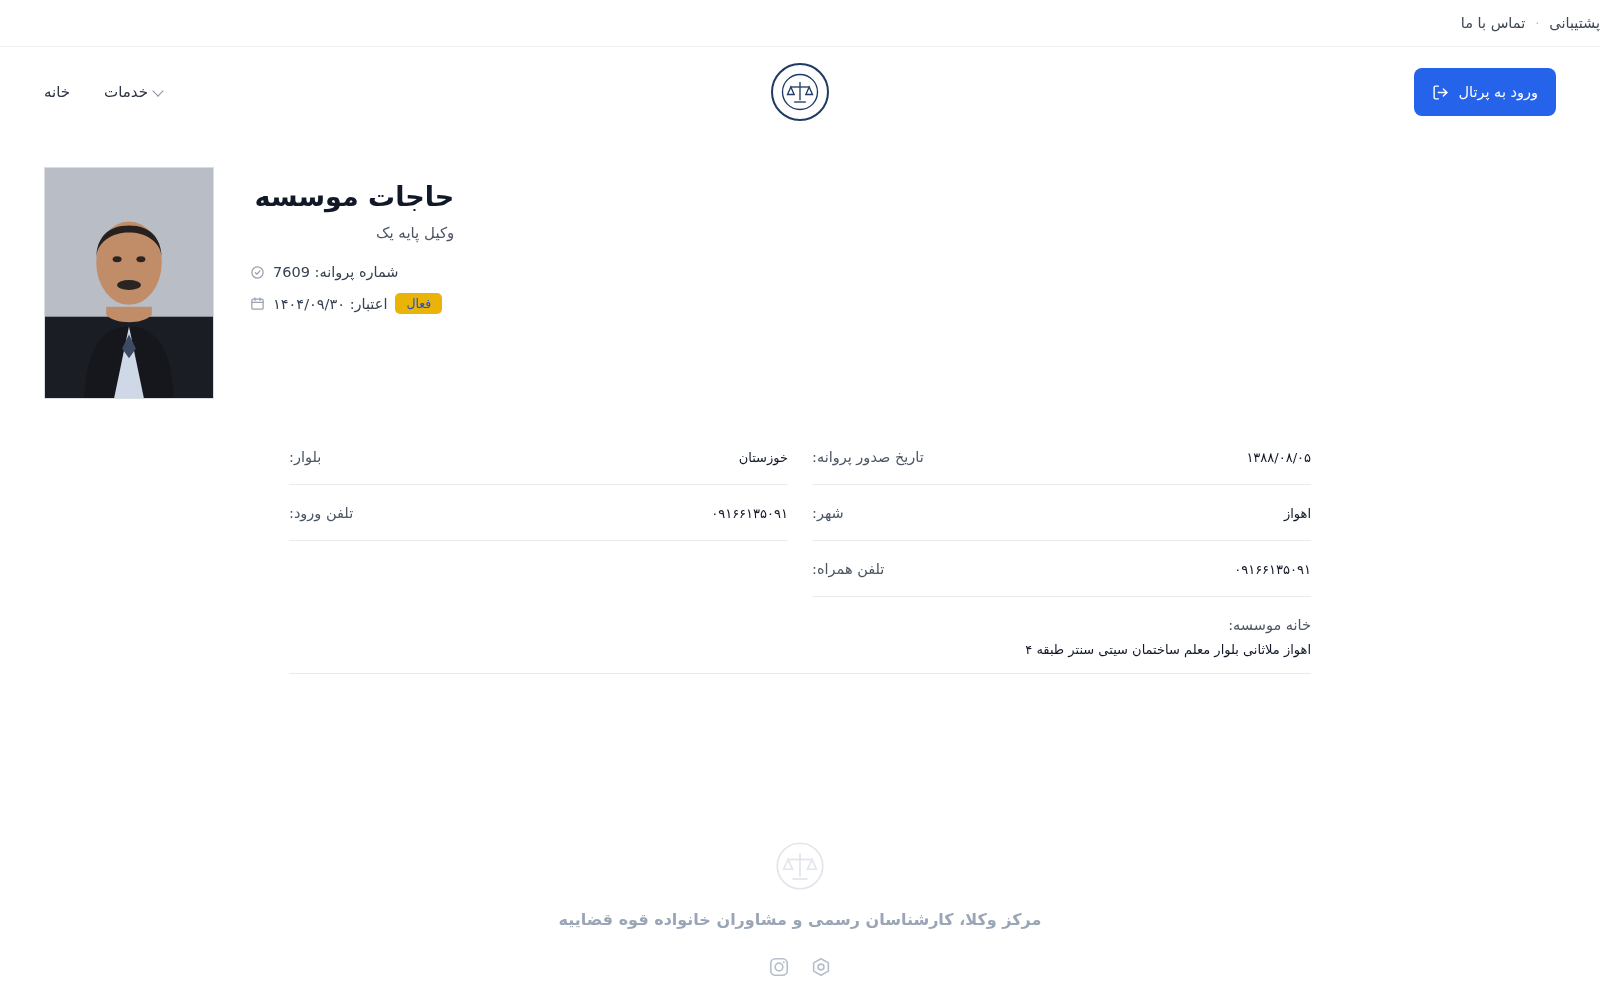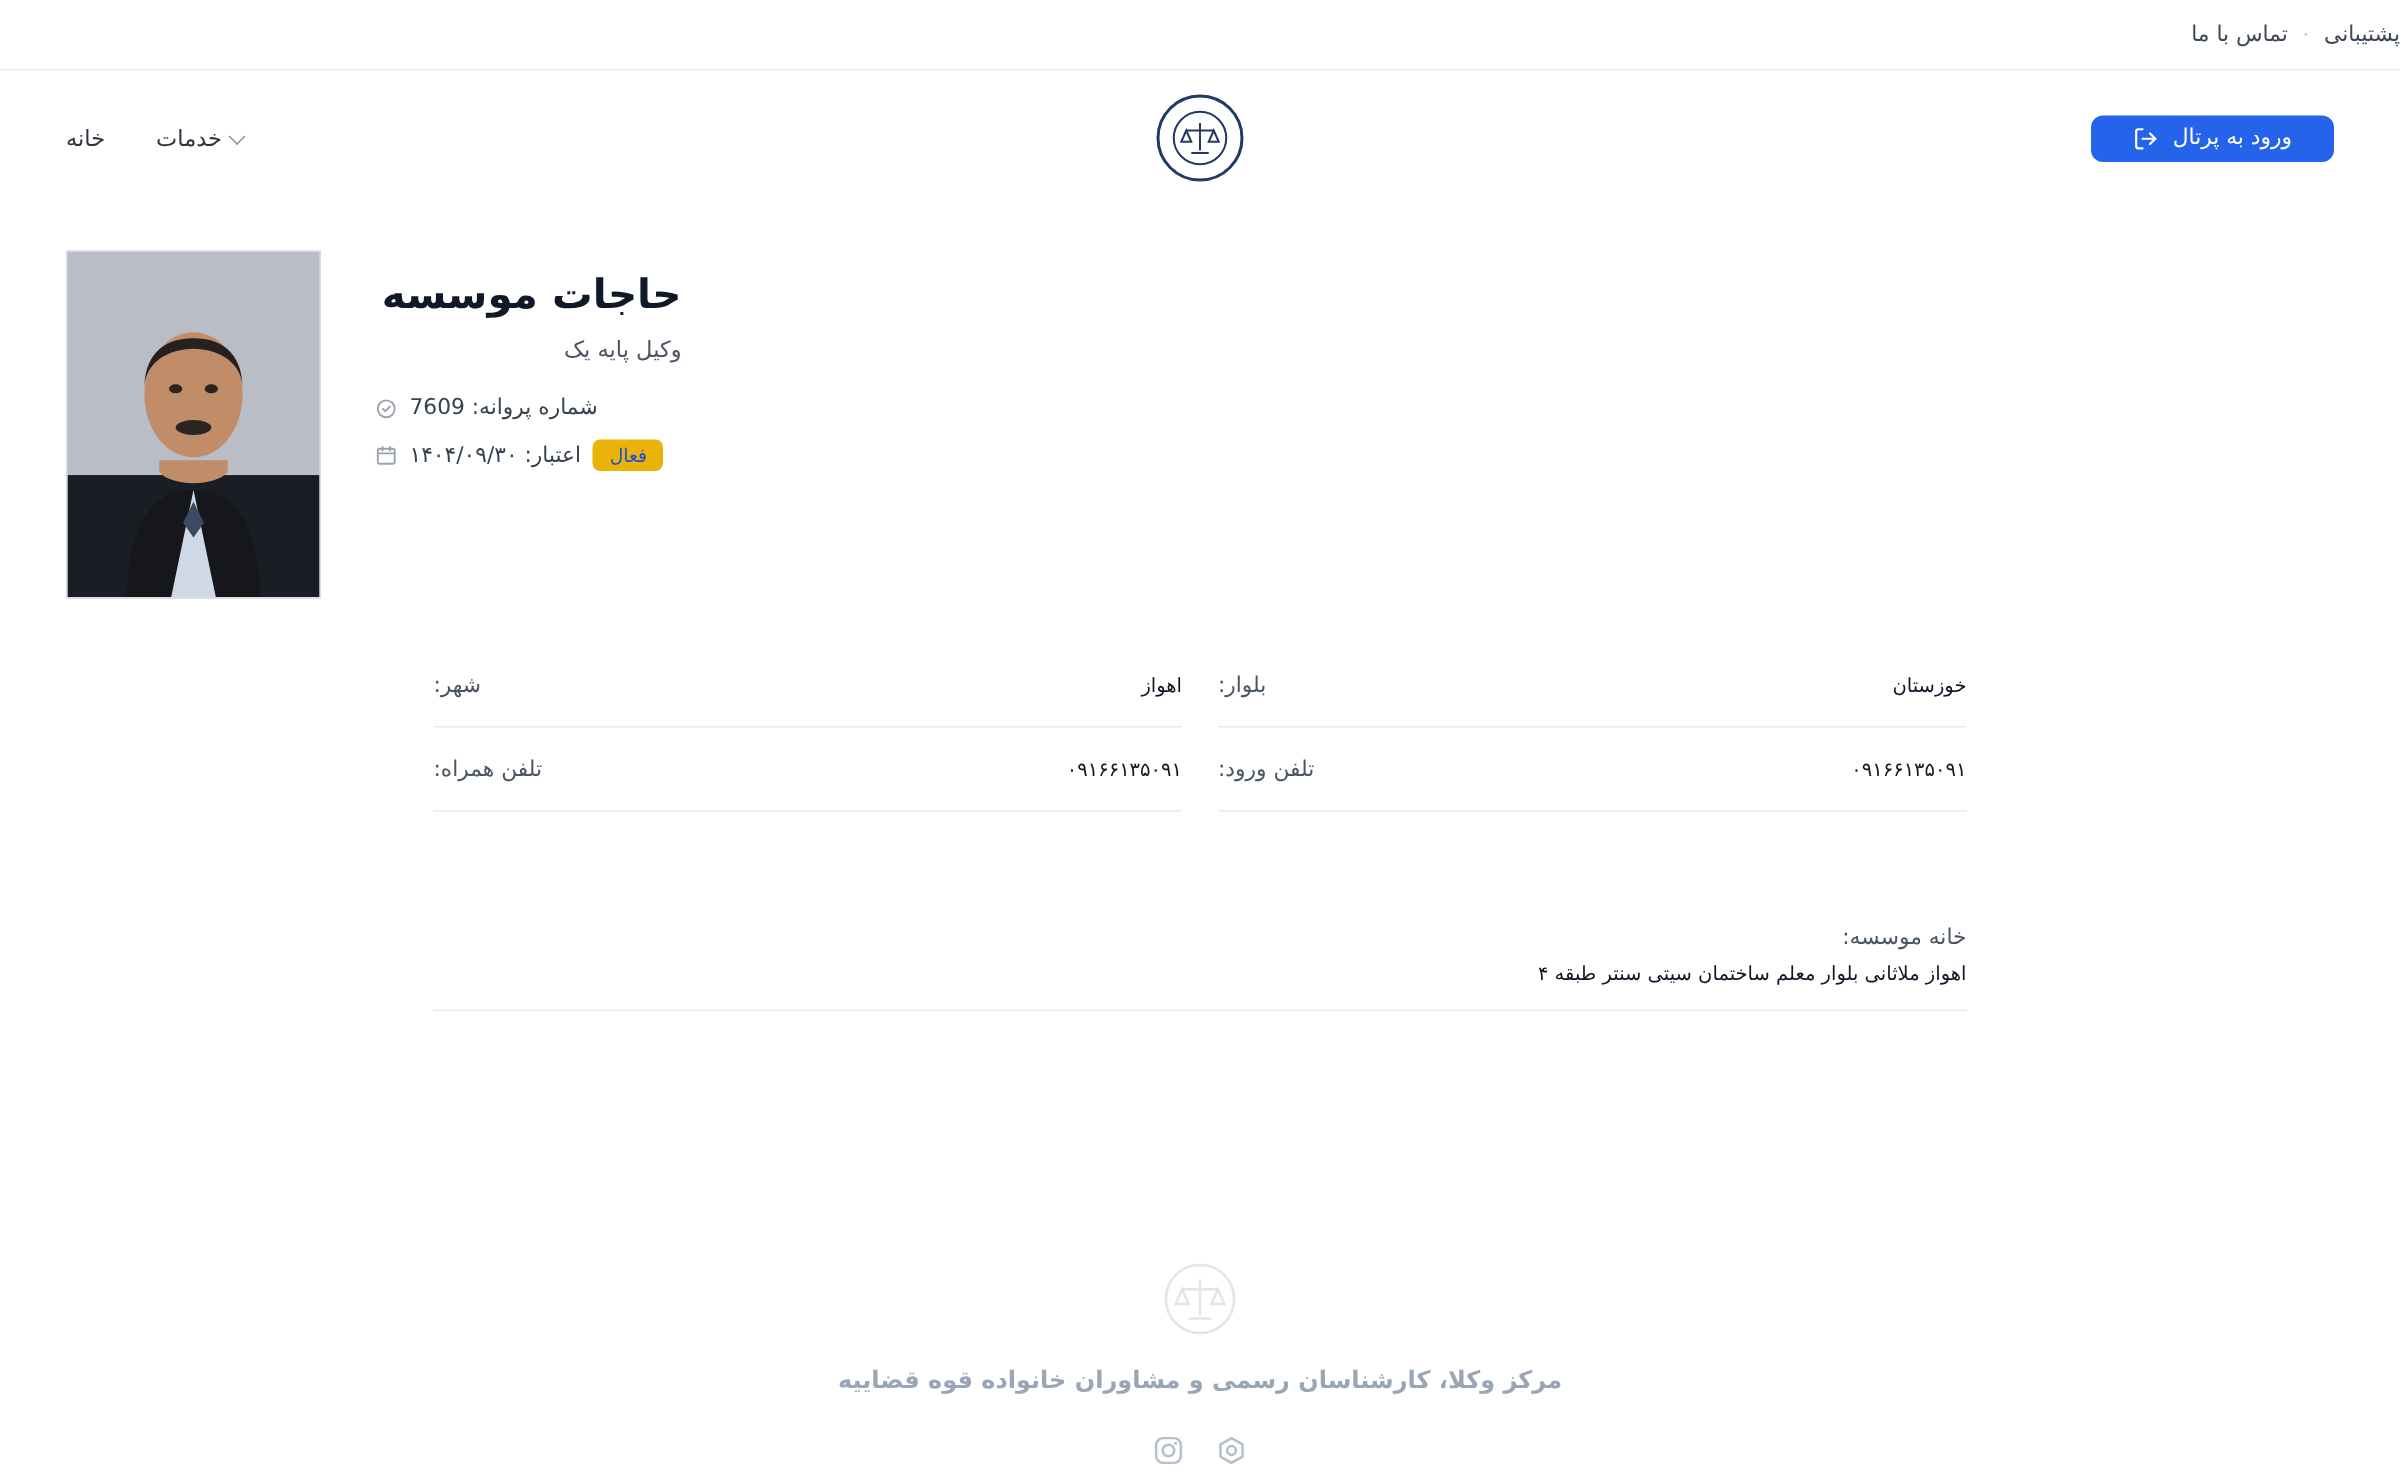--- a/index.html
+++ b/index.html
@@ -85,22 +85,22 @@
     align-items: center;
     justify-content: center;
     pointer-events: auto;
   }
   .portal-btn {
     margin-left: auto;
     background: #2563eb;
     color: #fff;
     border: none;
     border-radius: 8px;
-    height: 31px;
-    padding: 0 28px;
+    height: 48px;
+    padding: 0 18px;
     font-size: 14.5px;
     font-family: inherit;
     display: flex;
     align-items: center;
     gap: 9px;
     cursor: pointer;
   }
 
   
   .content {
@@ -326,20 +326,24 @@
         </span>
         <span>اعتبار: ۱۴۰۴/۰۹/۳۰</span>
         <span class="badge">فعال</span>
       </div>
     </div>
   </div>
 
   <div class="details">
     <div class="grid">
 
+      <div class="field">
+        <span class="field-label">تاریخ صدور پروانه:</span>
+        <span class="field-value">۱۳۸۸/۰۸/۰۵</span>
+      </div>
 
       <div class="field">
         <span class="field-label">بلوار:</span>
         <span class="field-value">خوزستان</span>
       </div>
 
       <div class="field">
         <span class="field-label">شهر:</span>
         <span class="field-value">اهواز</span>
       </div>

